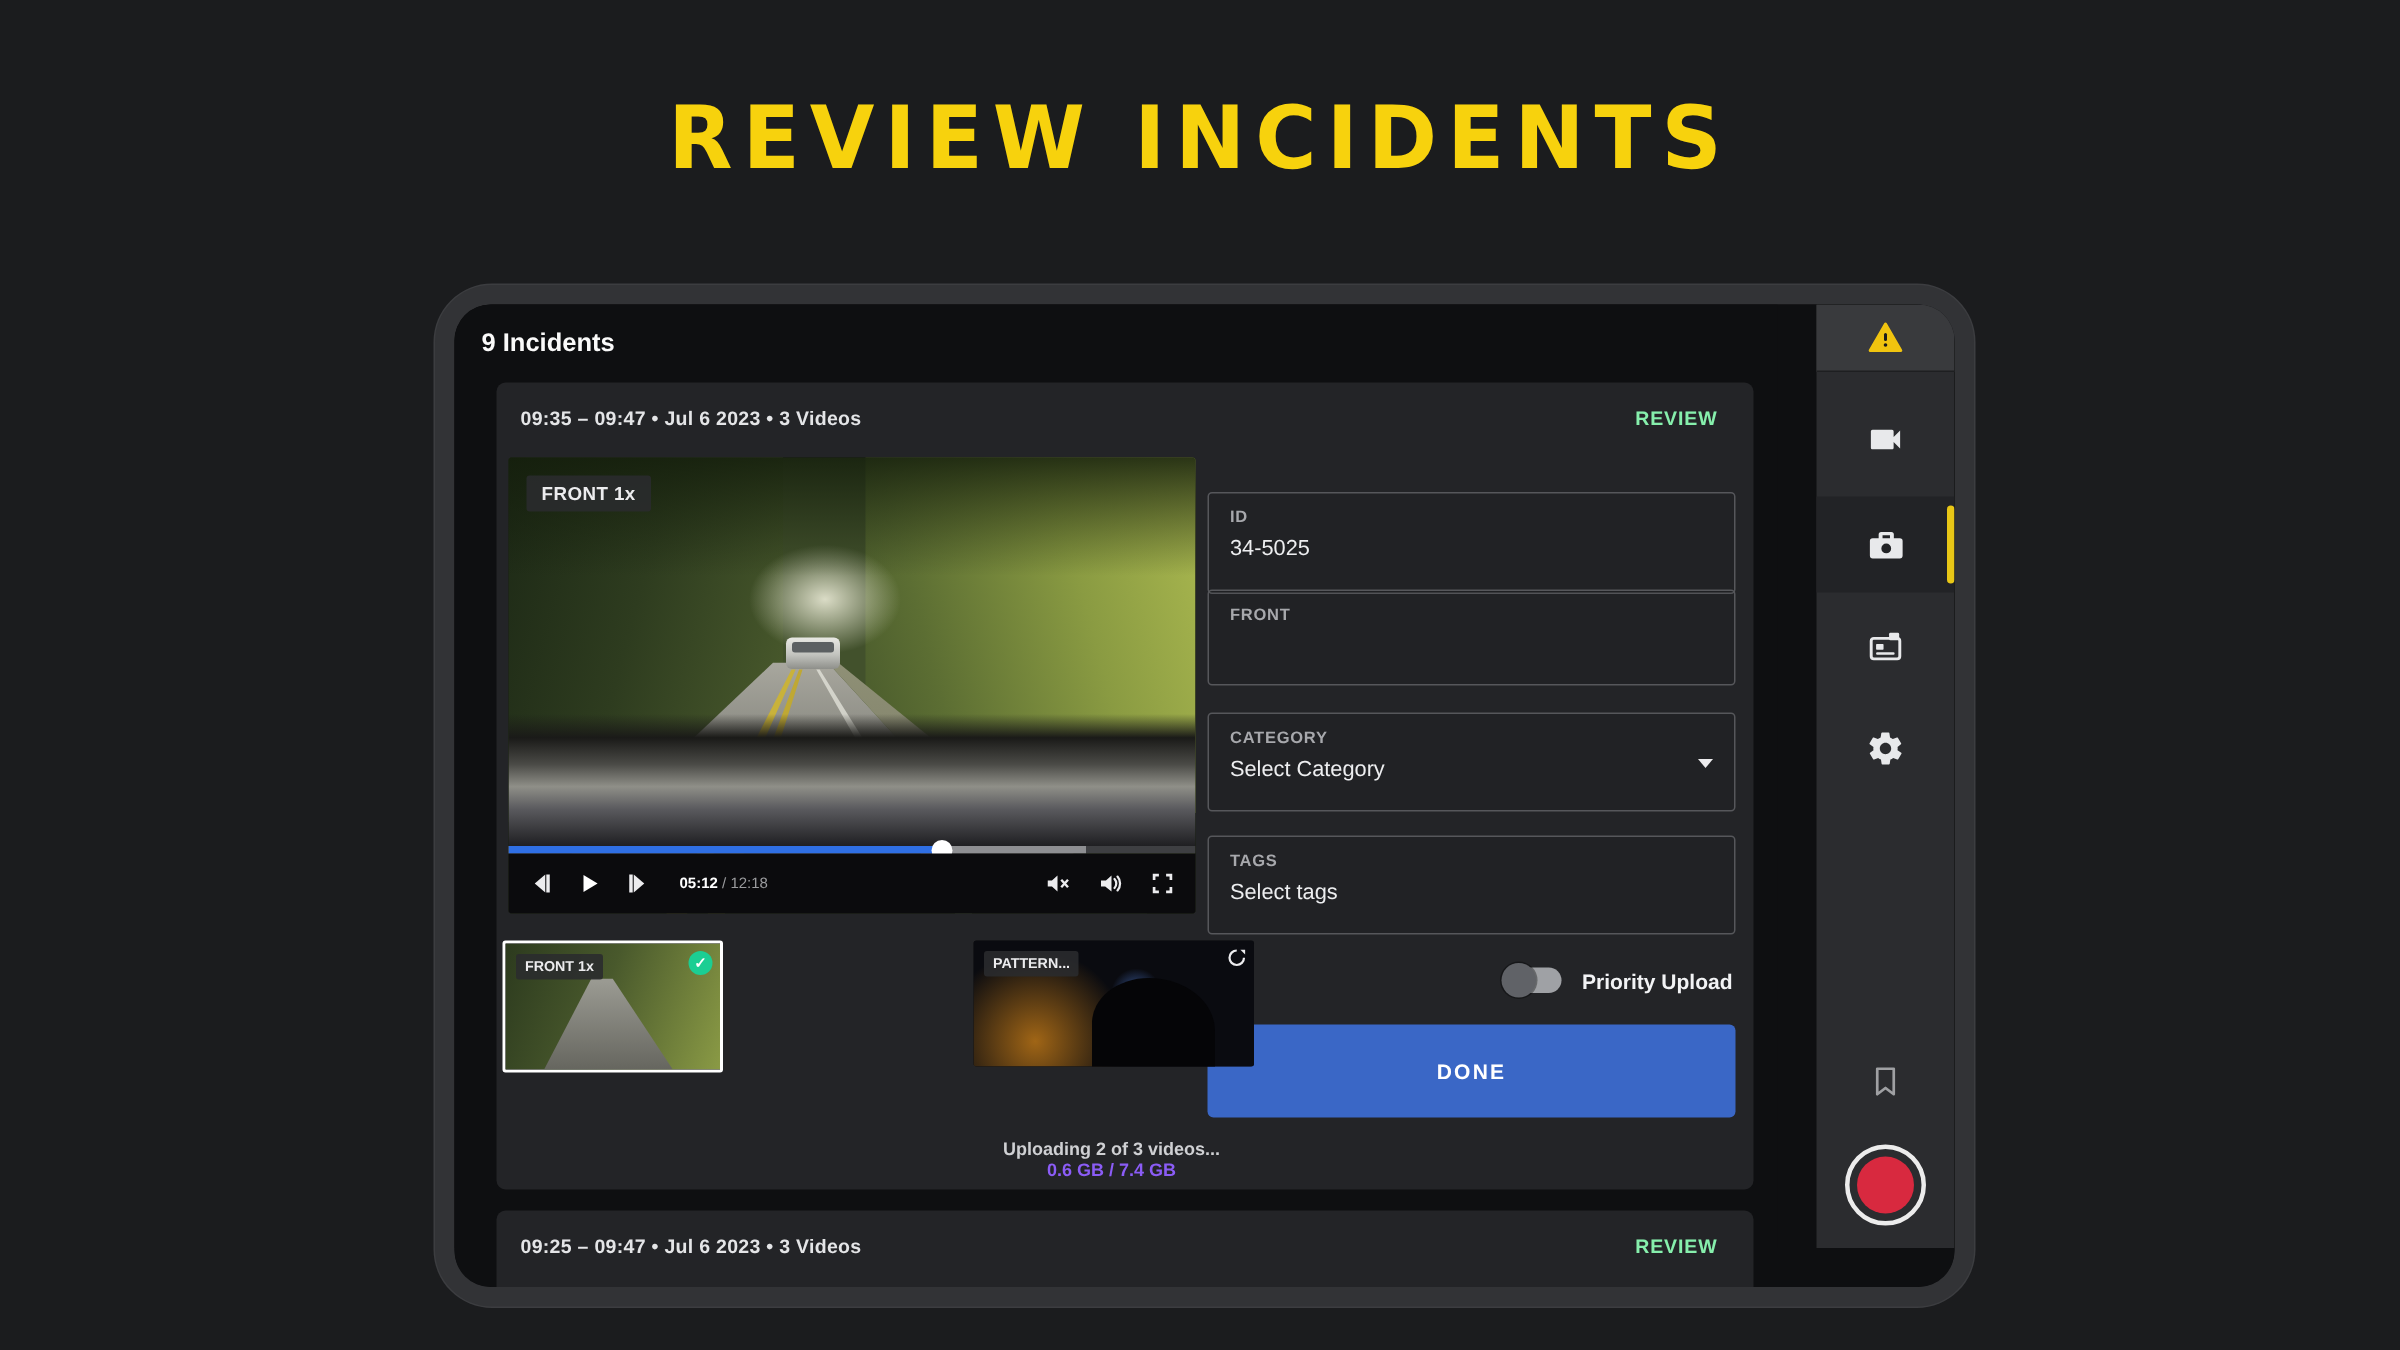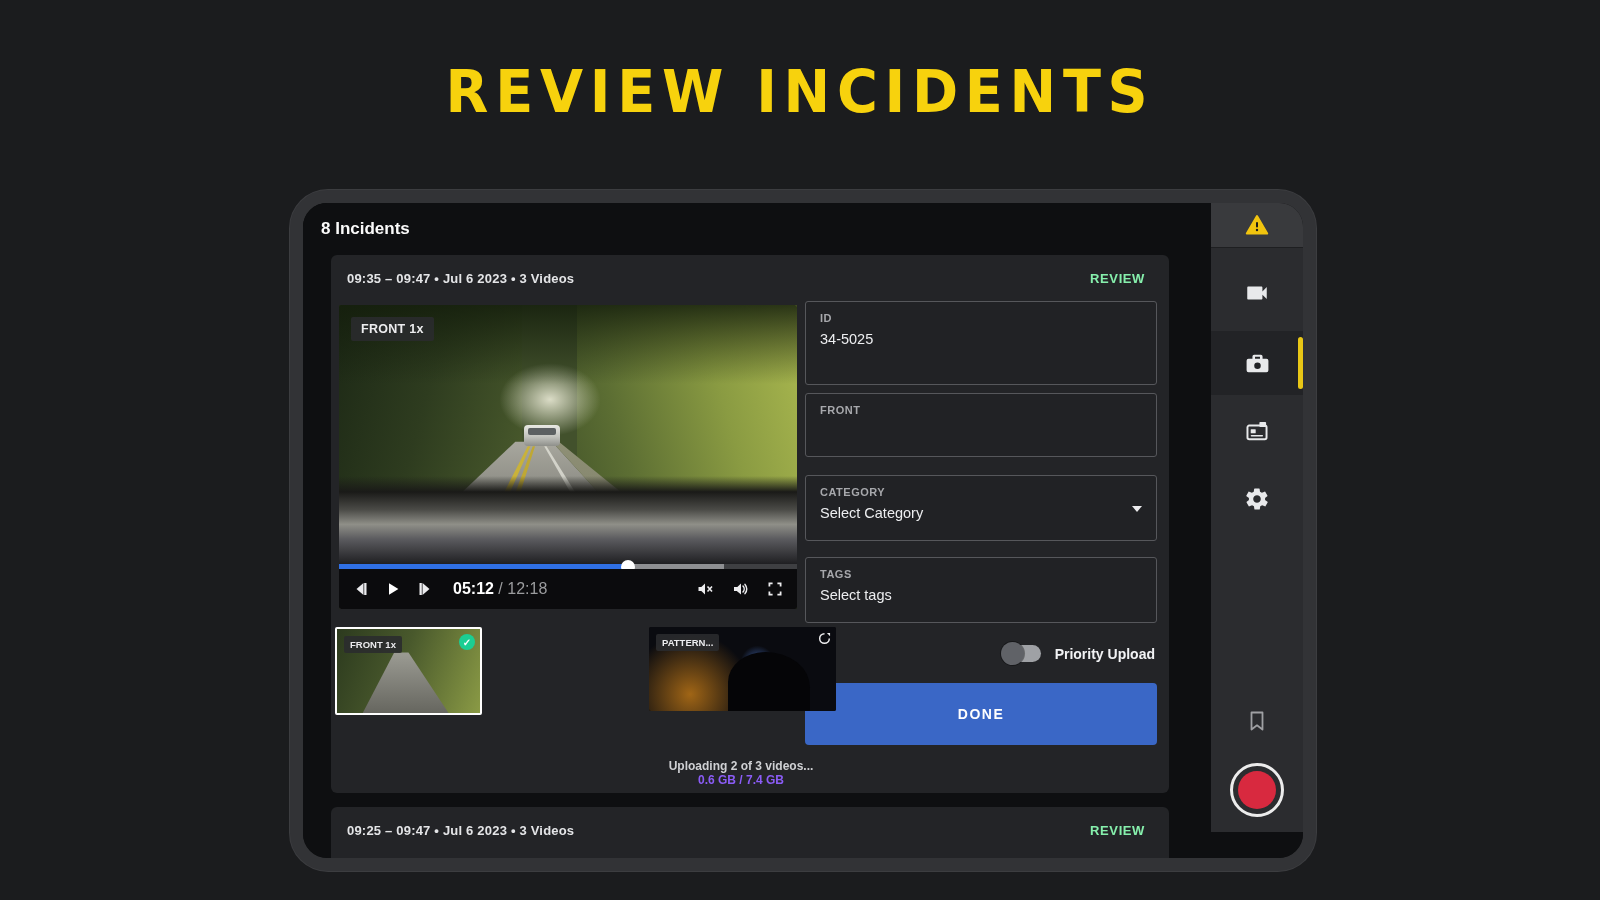--- a/index.html
+++ b/index.html
@@ -64,28 +64,28 @@
   .cam-chip{left:12px;top:12px;font-size:12.5px;padding:5px 10px;letter-spacing:.3px;}
 
   .progress{position:absolute;left:0;right:0;bottom:40px;height:5px;background:#3E3F42;cursor:pointer;}
   .progress .buffer{position:absolute;left:0;top:0;height:100%;background:#8E8F92;}
   .progress .fill{position:absolute;left:0;top:0;height:100%;background:#2F6FE4;}
   .progress .knob{position:absolute;top:50%;width:14px;height:14px;border-radius:50%;
     background:#FFFFFF;transform:translate(-50%,-50%);}
   .controls{position:absolute;left:0;right:0;bottom:0;height:40px;background:#0B0B0D;
     display:flex;align-items:center;padding:0 14px;gap:16px;}
   .ctl{display:flex;align-items:center;cursor:pointer;}
-  .time{font-size:16px;color:#9B9C9E;margin-left:4px;white-space:nowrap;}
+  .time{font-size:10px;color:#9B9C9E;margin-left:4px;white-space:nowrap;}
   .time .cur{color:#FFFFFF;font-weight:700;}
   .ctl-right{margin-left:auto;display:flex;gap:18px;align-items:center;}
 
   
   .field{position:absolute;left:474px;width:352px;border:1px solid #56575B;border-radius:3px;
     padding:10px 14px;box-sizing:border-box;cursor:text;background:rgba(0,0,0,.04);}
-  .f-id{top:46px;height:84px;}
+  .f-id{top:73px;height:68px;}
   .f-title{top:138px;height:64px;}
   .f-cat{top:220px;height:66px;cursor:pointer;}
   .f-tags{top:302px;height:66px;cursor:pointer;}
   .field .lbl{font-size:11px;font-weight:700;color:#A7A8AC;letter-spacing:.5px;}
   .field .val{font-size:14.5px;color:#EDEEF0;margin-top:7px;}
   .caret{position:absolute;right:14px;top:50%;margin-top:-2px;width:0;height:0;
     border-left:5.5px solid transparent;border-right:5.5px solid transparent;
     border-top:6px solid #ECECEE;}
 
   .priority-row{position:absolute;right:14px;top:390px;display:flex;align-items:center;gap:14px;}
@@ -152,21 +152,21 @@
 
 <div class="stage">
 
   <div class="app-title">REVIEW INCIDENTS</div>
 
   <div class="tablet">
     <div class="screen">
 
       <div class="main">
 
-        <div class="screen-header">8 Incidents</div>
+        <div class="screen-header">9 Incidents</div>
 
         <div class="card card-1">
 
           <div class="meta-row">
             <span class="meta-text">09:35 – 09:47 • Jul 6 2023 • 3 Videos</span>
             <span class="review-link">REVIEW</span>
           </div>
 
           <div class="video">
             <div class="scene">

